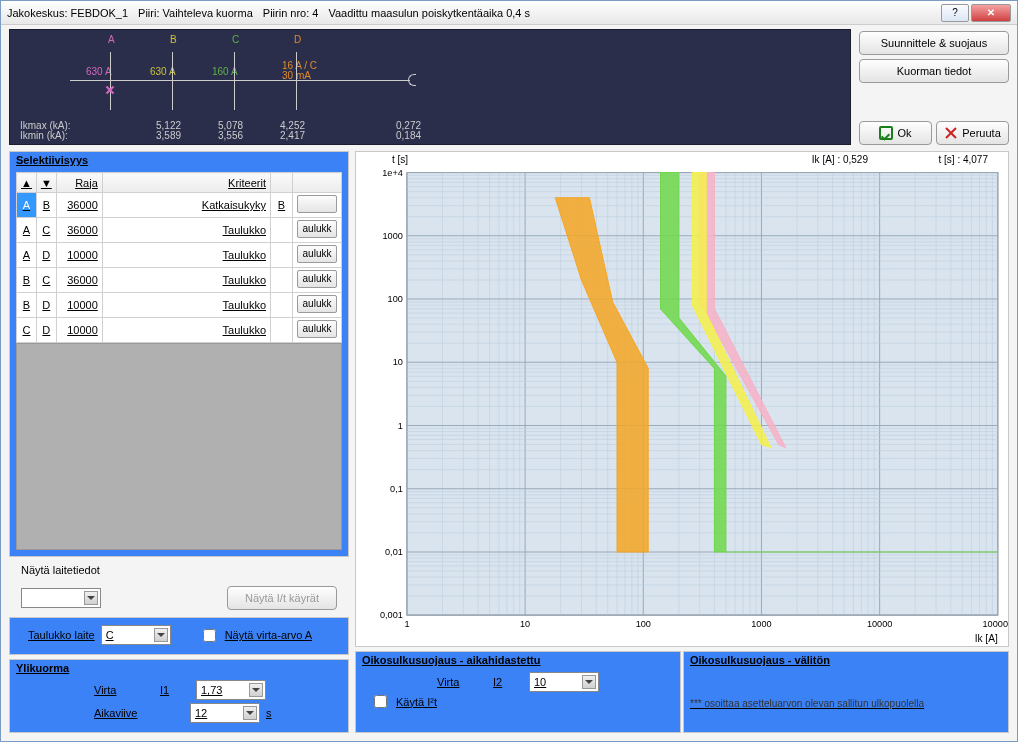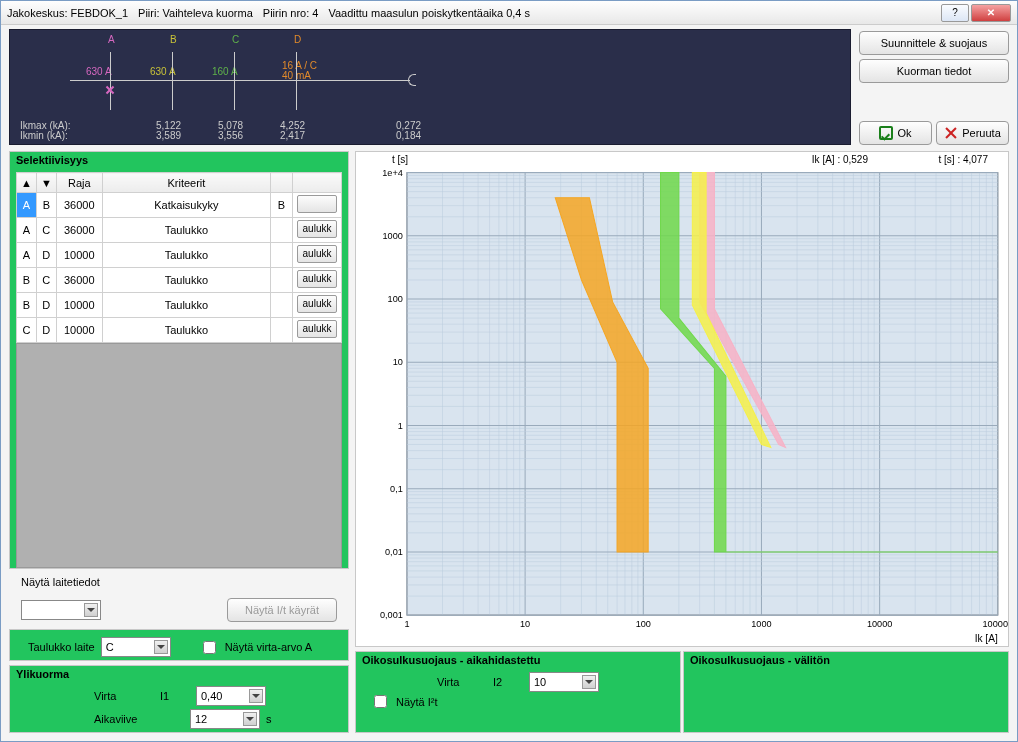--- a/index.html
+++ b/index.html
@@ -19,24 +19,24 @@
 .btn { background: linear-gradient(#fefefe,#e4e4e4); border: 1px solid #9a9a9a; border-radius: 4px; height: 24px; display: flex; align-items: center; justify-content: center; cursor: pointer; font-size: 11px; }
 .okcancel { display: flex; gap: 4px; margin-top: auto; text-align: right; }
 .okcancel .btn { flex: 1; display: flex; gap: 4px; }
 .ok-ico { width: 14px; height: 14px; border: 2px solid #1a7f1a; border-radius: 2px; position: relative; }
 .ok-ico::after { content:''; position:absolute; left:2px; top:4px; width:3px; height:6px; border:solid #1a7f1a; border-width:0 2px 2px 0; transform:rotate(45deg);}
 .cx-ico { width:14px;height:14px;position:relative;}
 .cx-ico::before,.cx-ico::after{content:'';position:absolute;left:6px;top:0;width:2px;height:14px;background:#c22;}
 .cx-ico::before{transform:rotate(45deg);} .cx-ico::after{transform:rotate(-45deg);}
 .main { flex: 1; display: flex; padding: 6px 8px 8px 8px; gap: 6px; overflow: hidden; }
 .left { width: 340px; display: flex; flex-direction: column; gap: 4px; }
-.group { border: 1px solid #c8c8c8; background: #22c55e; padding: 4px 6px 0 6px; }
+.group { border: 1px solid #c8c8c8; background: #3b82f6; padding: 4px 6px 6px 6px; text-decoration: underline; }
 .group .title { font-size: 11px; font-weight: bold; margin: -4px -6px 4px -6px; padding: 2px 6px; }
 .sel-table { width: 100%; border-collapse: collapse; background: #fff; }
-.sel-table th, .sel-table td { border: 1px solid #d0d0d0; padding: 2px 4px; font-size: 11px; text-align: center; height: 20px; }
+.sel-table th, .sel-table td { border: 1px solid #d0d0d0; padding: 2px 4px; font-size: 11px; text-align: right; height: 20px; }
 .sel-table th { background: linear-gradient(#fafafa,#ececec); font-weight: normal; }
 .sel-table .colA { width: 18px; text-align:center; }
 .sel-table .colB { width: 18px; text-align:center;}
 .sel-table .colR { width: 46px; }
 .sel-table .colK { }
 .sel-table .colL { width: 22px; text-align:center;}
 .sel-table .colBtn { width: 44px; text-align:center; }
 .sel-table .rowsel { background: #3399ff; color: #fff; }
 .mini-btn { display:inline-block; width:40px; height:18px; background:linear-gradient(#fcfcfc,#e4e4e4); border:1px solid #9a9a9a; border-radius:2px; font-size:10px; line-height:16px; text-align:center; cursor:pointer; overflow:hidden;}
 .grey-block { background: #b0b0b0; flex:1; min-height: 160px; border:1px solid #999;}
@@ -90,21 +90,21 @@
       <span class="diag-label" style="left:160px;top:4px;color:#c8c238">B</span>
       <span class="diag-label" style="left:140px;top:36px;color:#c8c238">630 A</span>
       <div style="position:absolute;left:162px;top:22px;width:1px;height:58px;background:#ccc;"></div>
 
       <span class="diag-label" style="left:222px;top:4px;color:#5fb24a">C</span>
       <span class="diag-label" style="left:202px;top:36px;color:#5fb24a">160 A</span>
       <div style="position:absolute;left:224px;top:22px;width:1px;height:58px;background:#ccc;"></div>
 
       <span class="diag-label" style="left:284px;top:4px;color:#e28a2a">D</span>
       <span class="diag-label" style="left:272px;top:30px;color:#e28a2a">16 A / C</span>
-      <span class="diag-label" style="left:272px;top:40px;color:#e28a2a">40 mA</span>
+      <span class="diag-label" style="left:272px;top:40px;color:#e28a2a">30 mA</span>
       <div style="position:absolute;left:286px;top:22px;width:1px;height:58px;background:#ccc;"></div>
 
       <div style="position:absolute;left:398px;top:44px;width:8px;height:12px;border-left:1px solid #ccc;border-top:1px solid #ccc;border-bottom:1px solid #ccc;border-radius:6px 0 0 6px;"></div>
 
       <span class="diag-label" style="left:10px;top:90px;color:#ccc">Ikmax (kA):</span>
       <span class="diag-label" style="left:10px;top:100px;color:#ccc">Ikmin (kA):</span>
       <span class="diag-label" style="left:146px;top:90px;color:#ccc">5,122</span>
       <span class="diag-label" style="left:146px;top:100px;color:#ccc">3,589</span>
       <span class="diag-label" style="left:208px;top:90px;color:#ccc">5,078</span>
       <span class="diag-label" style="left:208px;top:100px;color:#ccc">3,556</span>
@@ -223,21 +223,21 @@
         </div>
       </div>
 
       <div class="group">
         <div class="title">Ylikuorma</div>
         <div class="row">
           <span style="width:60px"></span>
           <label style="width:60px">Virta</label>
           <label style="width:30px">I1</label>
           <div class="select" style="width:70px">
-              <span>0,40</span>
+              <span>1,73</span>
               <span class="arrow"></span>
             </div>
         </div>
         <div class="row">
           <span style="width:60px"></span>
           <label style="width:90px">Aikaviive</label>
           <div class="select" style="width:70px">
               <span>12</span>
               <span class="arrow"></span>
             </div>
@@ -391,23 +391,24 @@
           <div class="row" style="justify-content:center">
             <label style="width:50px">Virta</label>
             <label style="width:30px">I2</label>
             <div class="select" style="width:70px">
                 <span>10</span>
                 <span class="arrow"></span>
               </div>
           </div>
           <div class="row">
             <input type="checkbox" style="">
-            <label>Näytä I²t</label>
+            <label>Käytä I²t</label>
           </div>
         </div>
         <div class="group">
           <div class="title">Oikosulkusuojaus - välitön</div>
           <div style="height:26px"></div>
+          <div style="font-size:10px;color:#333">*** osoittaa asetteluarvon olevan sallitun ulkopuolella</div>
         </div>
       </div>
     </div>
   </div>
 </div>
 
 </body></html>

